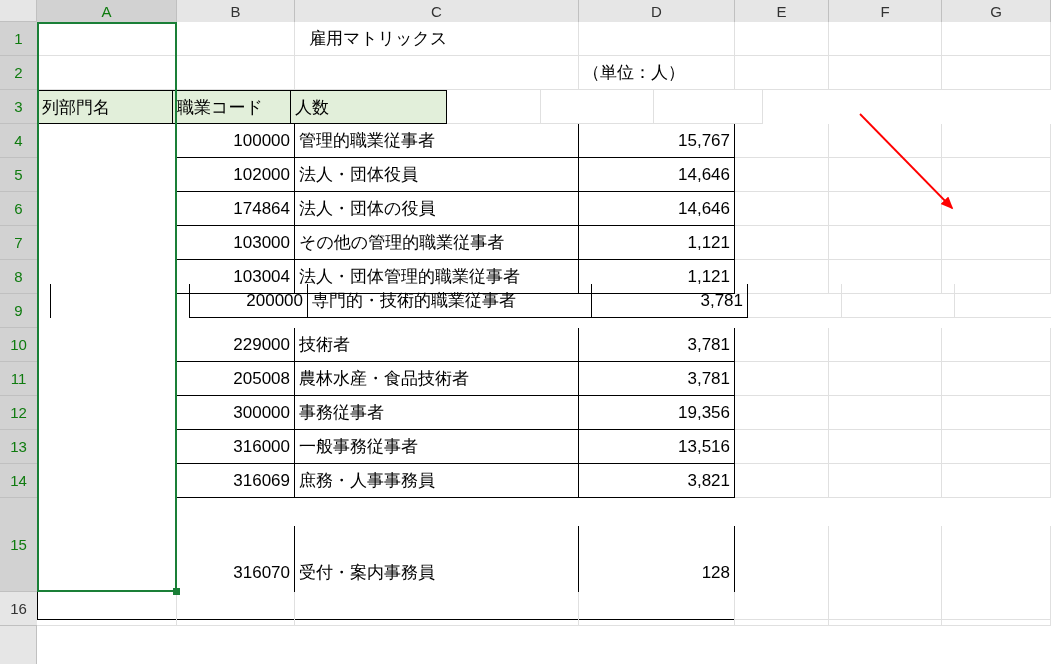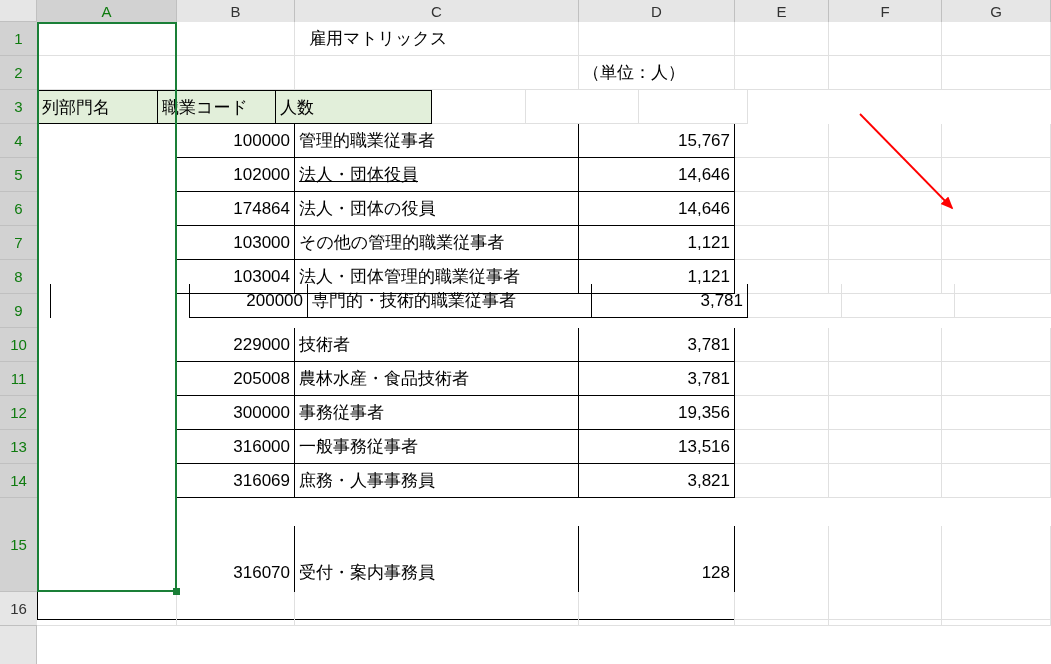--- a/index.html
+++ b/index.html
@@ -172,40 +172,40 @@
         <div class="cell " style="width: 118px; height: 34px;"></div>
         <div class="cell " style="width: 284px; height: 34px; justify-content: flex-start;">
           <span style="position: relative; left: 10px;">雇用マトリックス</span>
         </div>
         <div class="cell " style="width: 156px; height: 34px;"></div>
         <div class="cell " style="width: 94px; height: 34px;"></div>
         <div class="cell " style="width: 113px; height: 34px;"></div>
         <div class="cell " style="width: 109px; height: 34px;"></div>
       </div>
       <div class="grow" style="top: 68px; height: 34px;">
-        <div class="cell hdr-cell tb-l tb-t tb-b tb-r" style="width: 121px; height: 34px;">列部門名</div>
+        <div class="cell hdr-cell tb-l tb-t tb-b tb-r" style="width: 136px; height: 34px;">列部門名</div>
         <div class="cell hdr-cell tb-t tb-b tb-r" style="width: 118px; height: 34px;">職業コード</div>
         <div class="cell hdr-cell tb-t tb-b tb-r" style="width: 156px; height: 34px;">人数</div>
         <div class="cell " style="width: 94px; height: 34px;"></div>
         <div class="cell " style="width: 113px; height: 34px;"></div>
         <div class="cell " style="width: 109px; height: 34px;"></div>
       </div>
       <div class="grow" style="top: 102px; height: 34px;">
         <div class="cell tb-l tb-r" style="width: 140px; height: 34px; border-bottom: none; border-right: 1px solid rgb(0, 0, 0);"></div>
         <div class="cell right tb-r tb-b" style="width: 118px; height: 34px;">100000</div>
         <div class="cell tb-r tb-b" style="width: 284px; height: 34px;">管理的職業従事者</div>
         <div class="cell right tb-r tb-b" style="width: 156px; height: 34px;">15,767</div>
         <div class="cell " style="width: 94px; height: 34px;"></div>
         <div class="cell " style="width: 113px; height: 34px;"></div>
         <div class="cell " style="width: 109px; height: 34px;"></div>
       </div>
       <div class="grow" style="top: 136px; height: 34px;">
         <div class="cell tb-l tb-r" style="width: 140px; height: 34px; border-bottom: none; border-right: 1px solid rgb(0, 0, 0);"></div>
         <div class="cell right tb-r tb-b" style="width: 118px; height: 34px;">102000</div>
-        <div class="cell tb-r tb-b" style="width: 284px; height: 34px; text-decoration: underline;">法人・団体役員</div>
+        <div class="cell tb-r tb-b" style="width: 284px; height: 34px;">法人・団体役員</div>
         <div class="cell right tb-r tb-b" style="width: 156px; height: 34px;">14,646</div>
         <div class="cell " style="width: 94px; height: 34px;"></div>
         <div class="cell " style="width: 113px; height: 34px;"></div>
         <div class="cell " style="width: 109px; height: 34px;"></div>
       </div>
       <div class="grow" style="top: 170px; height: 34px;">
         <div class="cell tb-l tb-r" style="width: 140px; height: 34px; border-bottom: none; border-right: 1px solid rgb(0, 0, 0);"></div>
         <div class="cell right tb-r tb-b" style="width: 118px; height: 34px;">174864</div>
         <div class="cell tb-r tb-b" style="width: 284px; height: 34px;">法人・団体の役員</div>
         <div class="cell right tb-r tb-b" style="width: 156px; height: 34px;">14,646</div>

